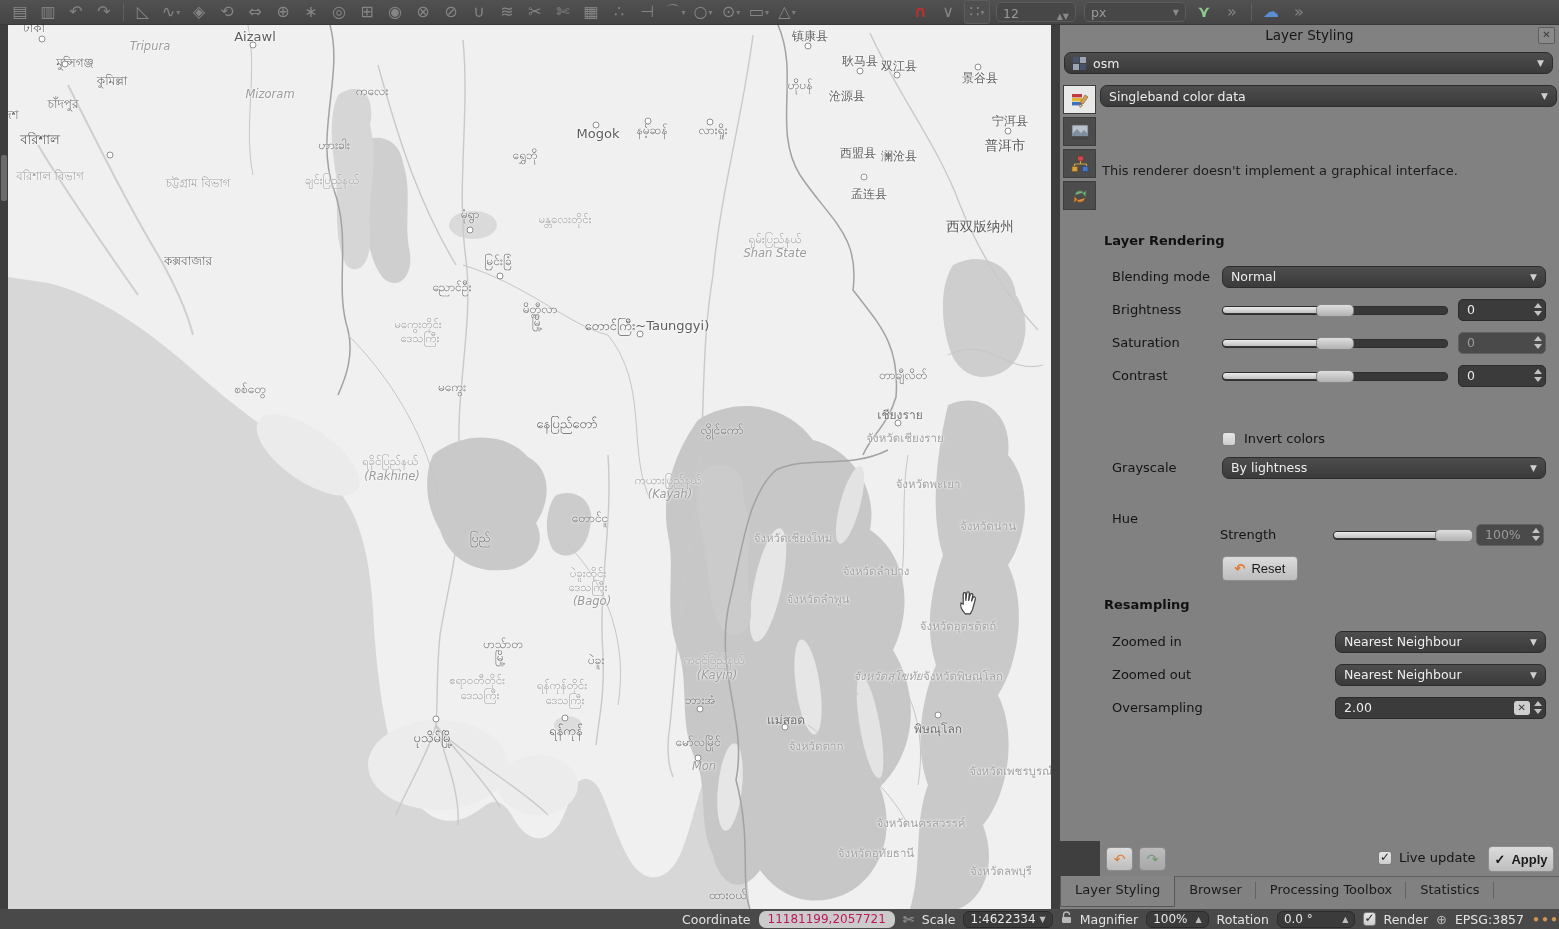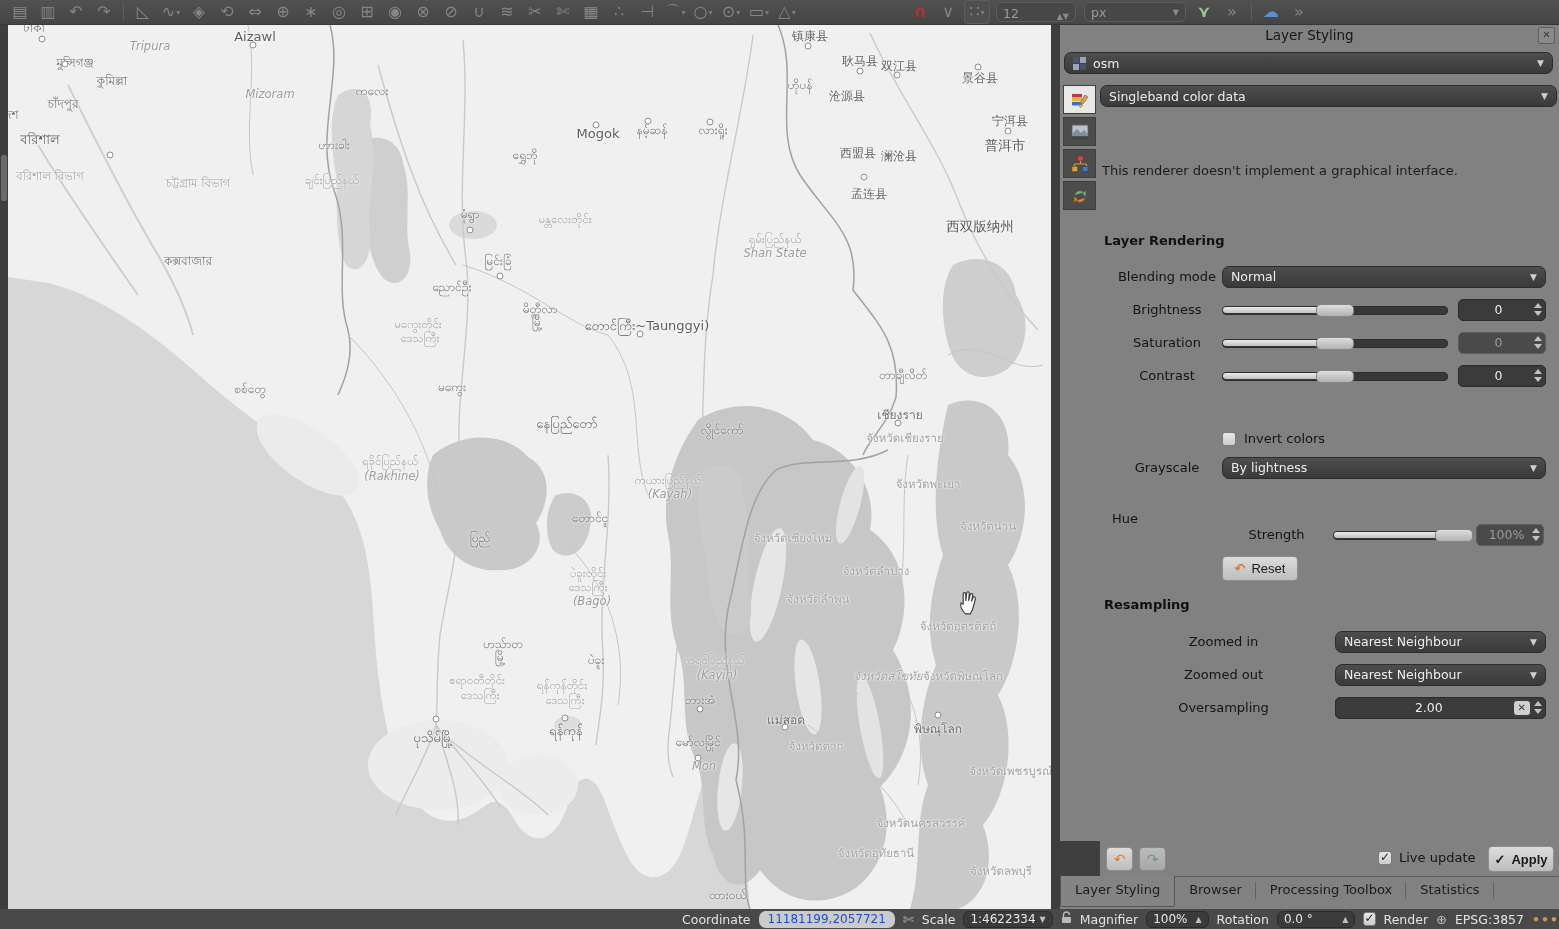--- a/index.html
+++ b/index.html
@@ -57,21 +57,21 @@
   .combo .car{margin-left:auto;color:#cfcfcf;font-size:9px;}
   #layer-combo{position:absolute;left:4px;top:27px;width:489px;}
   #layer-combo .lic{margin-right:7px;display:inline-flex;}
   #renderer-combo{position:absolute;left:40px;top:60px;width:457px;}
   #tabstrip{position:absolute;left:3px;top:60px;width:33px;}
   .side-tab{width:31px;height:27px;background:#4c4c4c;border:1px solid #3e3e3e;
             display:flex;align-items:center;justify-content:center;margin-bottom:3px;}
   .side-tab.active{background:#e9e9e9;}
   #panel .msg{position:absolute;left:42px;top:138px;font-size:13px;color:#1c1c1c;}
   .phead{position:absolute;left:44px;font-size:13px;font-weight:bold;color:#111;}
-  .prow{position:absolute;height:23px;display:flex;align-items:center;text-align:center;}
+  .prow{position:absolute;height:23px;display:flex;align-items:center;}
   .plabel{font-size:13px;color:#141414;}
   .spin{background:#3b3b3b;border:1px solid #2b2b2b;border-radius:5px;color:#ebebeb;font-size:12.5px;
         display:flex;align-items:center;padding:0 3px 0 8px;height:22px;box-sizing:border-box;}
   .spin .v{flex:1;}
   .spin.dis{color:#9b9b9b;background:#4a4a4a;border-color:#5f5f5f;}
   .arrows{display:flex;flex-direction:column;justify-content:center;gap:3px;margin-left:4px;}
   .arr-up{width:0;height:0;border-left:4px solid transparent;border-right:4px solid transparent;border-bottom:5px solid #c2c2c2;}
   .arr-dn{width:0;height:0;border-left:4px solid transparent;border-right:4px solid transparent;border-top:5px solid #c2c2c2;}
   .slider{position:relative;height:13px;}
   .slider .track{position:absolute;left:0;right:0;top:3px;height:7px;background:#383838;border:1px solid #2e2e2e;border-radius:4px;}
@@ -98,21 +98,21 @@
   #tabbar{position:absolute;left:0;top:851px;width:499px;height:30px;border-top:1px solid #5f5f5f;display:flex;align-items:stretch;}
   .tab{padding:5px 14px 0 14px;font-size:13px;color:#1b1b1b;position:relative;}
   .tab.active{border:1px solid #565656;border-top:none;background:#848484;margin-top:-1px;padding-top:6px;border-radius:0 0 2px 2px;}
   .tab.sep::after{content:"";position:absolute;right:0;top:5px;bottom:8px;width:1px;background:#636363;}
 
   
   #statusbar{position:absolute;left:0;top:909px;width:1559px;height:20px;background:#494949;
              display:flex;align-items:center;color:#dedede;font-size:12.5px;
              padding-left:682px;box-sizing:border-box;gap:8px;}
   #statusbar .slabel{color:#e3e3e3;}
-  #coord-box{background:#cbcbcb;color:#1d4ed8;border-radius:7px;padding:0 9px;height:17px;line-height:17px;font-size:12px;}
+  #coord-box{background:#cbcbcb;color:#be185d;border-radius:7px;padding:0 9px;height:17px;line-height:17px;font-size:12px;}
   .sb-dark{background:#3b3b3b;border:1px solid #2c2c2c;border-radius:6px;color:#e8e8e8;
            display:inline-flex;align-items:center;height:17px;padding:0 6px;font-size:12px;box-sizing:border-box;gap:4px;}
   .sb-dark .car{font-size:8px;color:#bdbdbd;}
   .sb-icon{color:#b9b9b9;font-size:13px;}
   #sb-dots{color:#cf9352;letter-spacing:1px;font-weight:bold;}
 </style>
 </head>
 <body>
 
 <div id="root">

